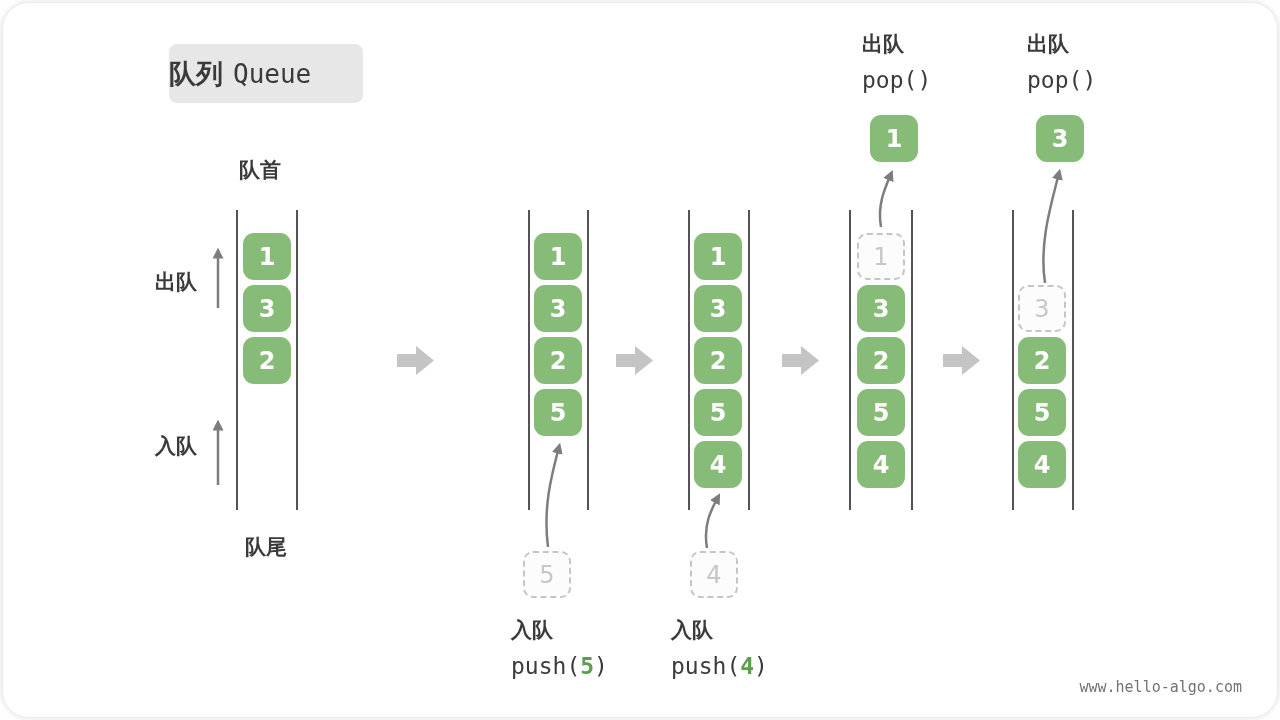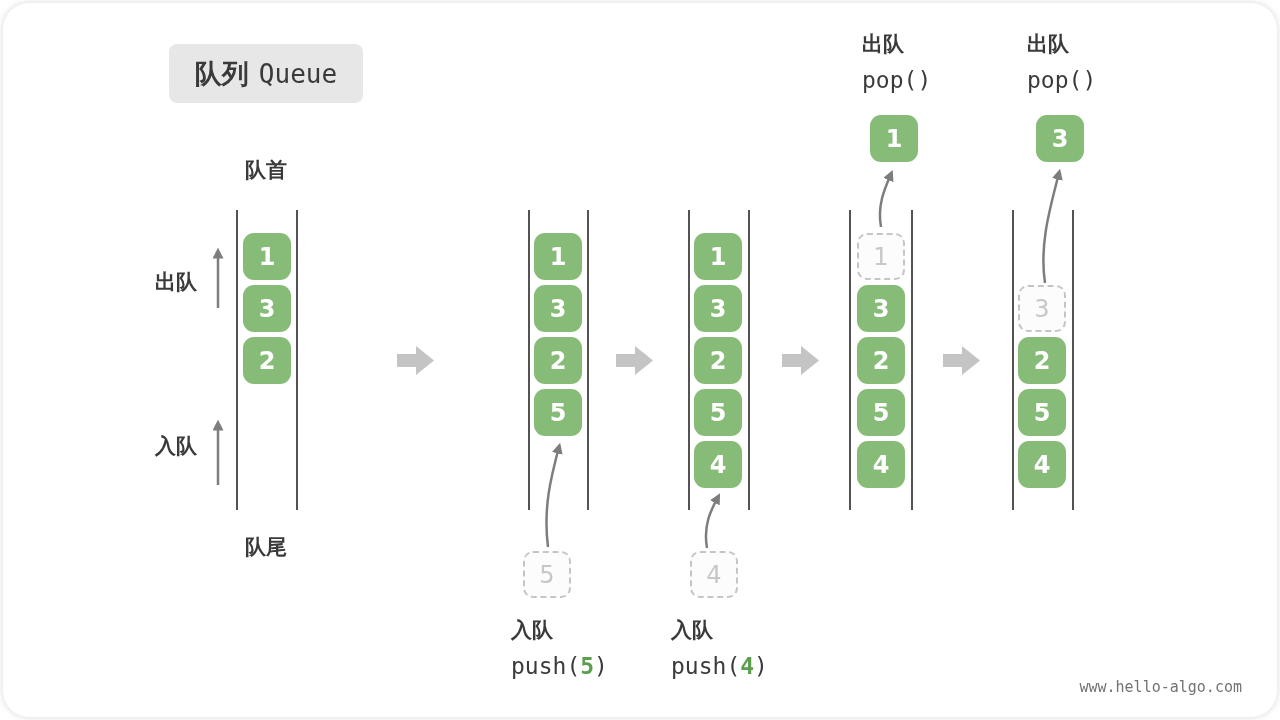--- a/index.html
+++ b/index.html
@@ -3,21 +3,21 @@
 <meta charset="utf-8">
 <style>
   html,body { margin:0; padding:0; background:#fff; }
   .page { position:relative; width:1280px; height:720px; background:#fff; overflow:hidden;
           font-family:"Liberation Sans", sans-serif; }
   .card { position:absolute; inset:3px; background:#fff; border-radius:26px;
           box-shadow:0 0 7px rgba(0,0,0,0.16); }
 
   .badge { position:absolute; left:169px; top:44px; width:194px; height:59px;
            background:var(--badge-bg,#E7E7E7); border-radius:8px;
-           display:flex; align-items:center; justify-content:center; gap:10px; }
+           display:flex; align-items:center; gap:10px; }
   .badge-zh { font:700 27px "Liberation Sans", sans-serif; color:var(--text-dark,#3A3A3A); }
   .badge-en { font:400 26px "DejaVu Sans Mono", monospace; color:var(--text-dark,#3A3A3A); }
 
   .cn-label { position:absolute; font:700 21px "Liberation Sans", sans-serif;
               color:var(--text-dark,#3A3A3A); white-space:nowrap; }
   .code { font:400 23px "DejaVu Sans Mono", monospace; color:var(--text-dark,#3A3A3A);
           white-space:nowrap; }
   .code .arg { color:var(--code-arg-green,#5B9E4D); font-weight:700; }
 
   .op { position:absolute; display:flex; flex-direction:column; gap:9px; }
@@ -46,21 +46,21 @@
 <body>
 
 <div class="page">
   <div class="card"></div>
 
   <div class="badge">
     <span class="badge-zh">队列</span>
     <span class="badge-en">Queue</span>
   </div>
 
-  <div class="cn-label" style="left:245px; top:156px;">队首</div>
+  <div class="cn-label" style="left:239px; top:156px;">队首</div>
   <div class="cn-label" style="left:245px; top:533px;">队尾</div>
   <div class="cn-label" style="left:155px; top:268px;">出队</div>
   <div class="cn-label" style="left:155px; top:432px;">入队</div>
 
   <div class="wall" style="left:236px;"></div>
   <div class="wall" style="left:296px;"></div>
   <div class="wall" style="left:528px;"></div>
   <div class="wall" style="left:587px;"></div>
   <div class="wall" style="left:688px;"></div>
   <div class="wall" style="left:748px;"></div>

